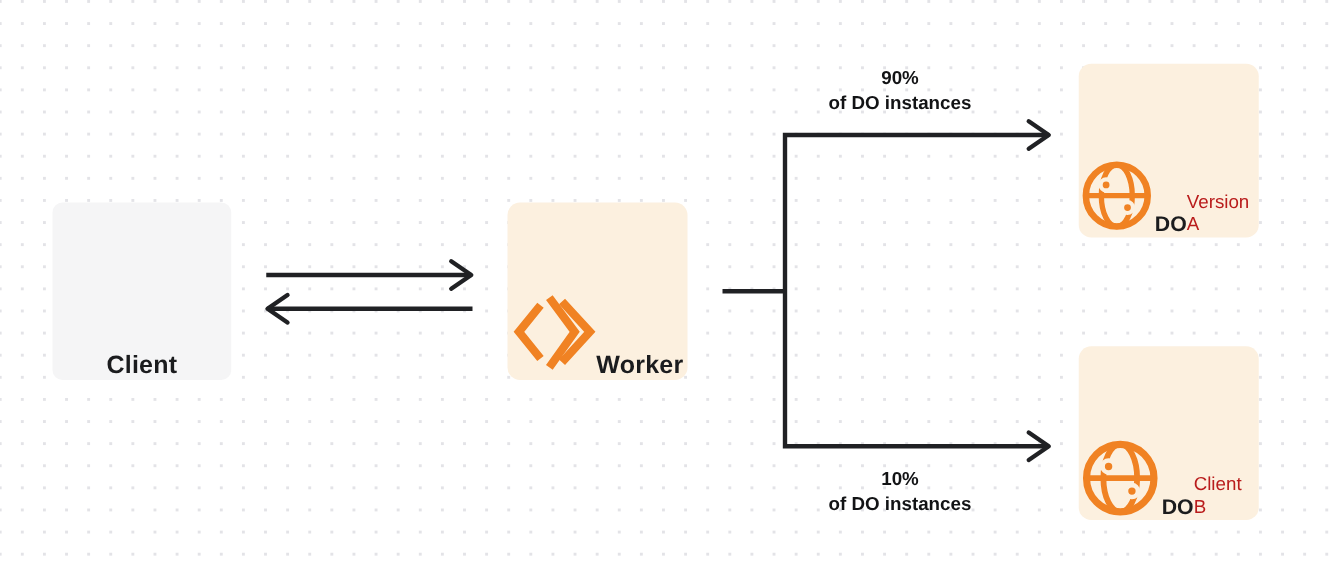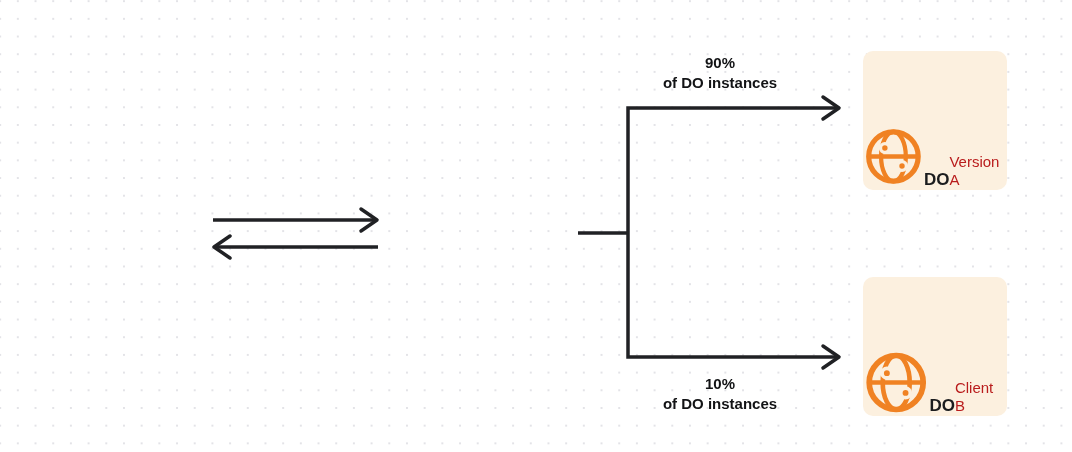--- a/index.html
+++ b/index.html
@@ -127,21 +127,34 @@
   <div class="split-label split-label-top">
     <div>90%</div>
     <div>of DO instances</div>
   </div>
 
   <div class="split-label split-label-bottom">
     <div>10%</div>
     <div>of DO instances</div>
   </div>
 
+  <div class="node node-client">
+    <span class="node-label">Client</span>
+  </div>
 
+  <div class="node node-worker">
+    <svg class="icon-svg" width="71" height="76" viewBox="0 0 70 75" fill="none">
+      <g stroke="#f08223" stroke-width="6.5" stroke-linejoin="miter" stroke-linecap="butt" fill="none">
+        <path d="M26 16 L9 37 L26 58"></path>
+        <path d="M33 10 L53 37 L33 65"></path>
+        <path d="M43 13 L65 37 L43 61"></path>
+      </g>
+    </svg>
+    <span class="node-label">Worker</span>
+  </div>
 
   <div class="node node-do node-do-a">
     <svg class="icon-svg" width="67" height="67" viewBox="0 0 64 64" fill="none">
       <g stroke="#f08223" fill="none" stroke-linecap="round">
         <circle cx="32" cy="32" r="26" stroke-width="5.5"></circle>
         <ellipse cx="32" cy="32" rx="13" ry="26" stroke-width="4.5"></ellipse>
         <line x1="7" y1="32" x2="57" y2="32" stroke-width="4.5"></line>
       </g>
       <g fill="#f08223" stroke="#fcf0df" stroke-width="3.5">
         <circle cx="23" cy="23" r="4.6"></circle>

